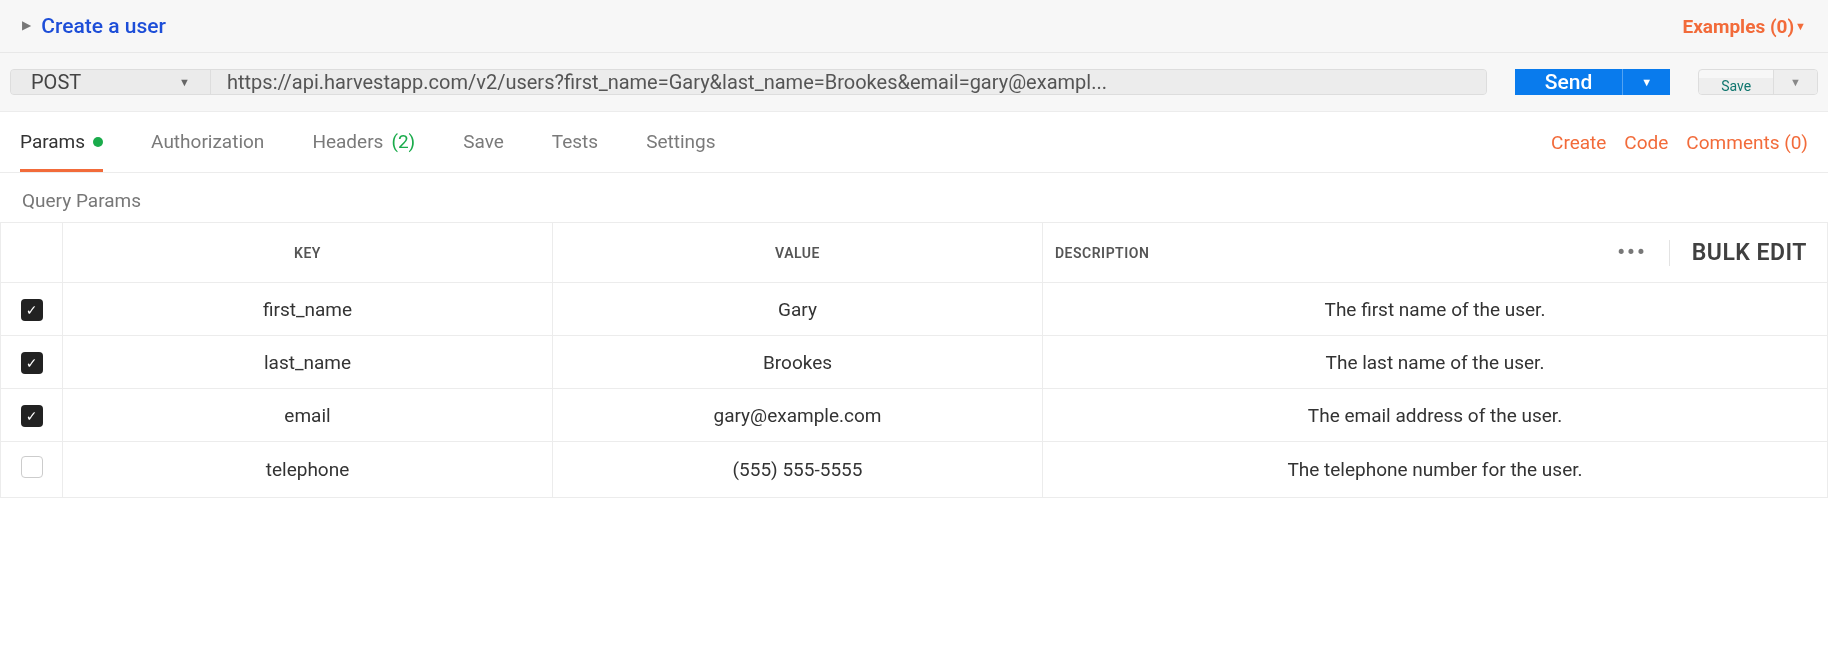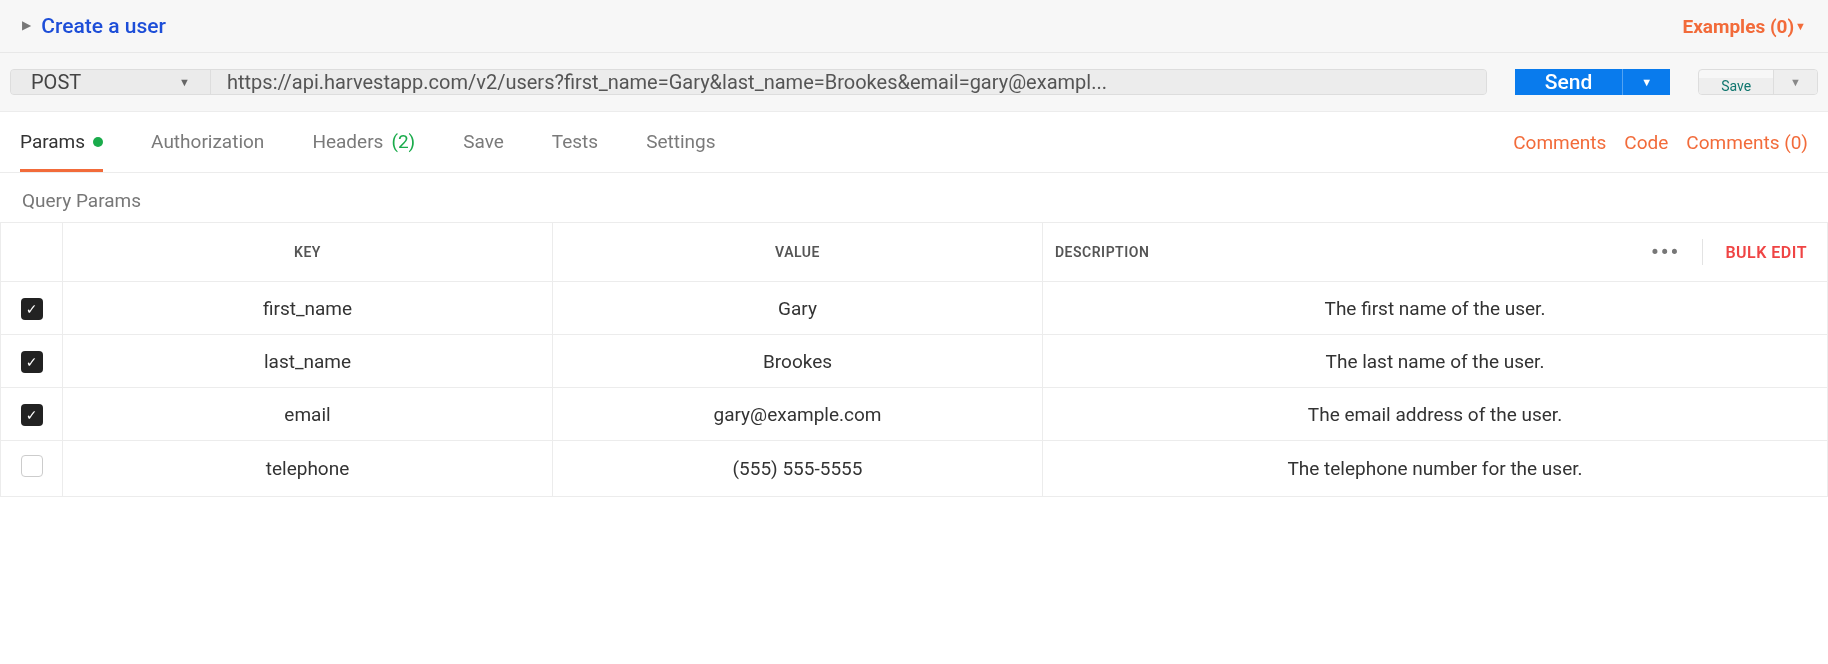--- a/index.html
+++ b/index.html
@@ -237,22 +237,22 @@
   .more-icon {
     color: #777;
     font-size: 22px;
     letter-spacing: 2px;
     cursor: pointer;
   }
   .divider-v {
     width: 1px; height: 26px; background: #e3e3e3;
   }
   .bulk-edit {
-    color: #ef4444;
-    font-size: 16px;
+    color: #404040;
+    font-size: 23px;
     cursor: pointer;
     padding-right: 8px;
   }
   .params-table tbody td {
     font-size: 19px;
     color: #333;
     padding: 14px 12px;
   }
   .check-cell { text-align: center; }
   .checkbox {
@@ -329,21 +329,21 @@
       <span>Save</span>
     </div>
     <div class="tab">
       <span>Tests</span>
     </div>
     <div class="tab">
       <span>Settings</span>
     </div>
   </div>
   <div class="tabs-right">
-    <span class="tlink">Comments</span>
+    <span class="tlink">Create</span>
     <span class="tlink">Code</span>
     <span class="tlink">Comments (0)</span>
   </div>
 </div>
 
 <div class="section-heading">Query Params</div>
 
 <table class="params-table">
   <colgroup>
     <col class="col-check">

